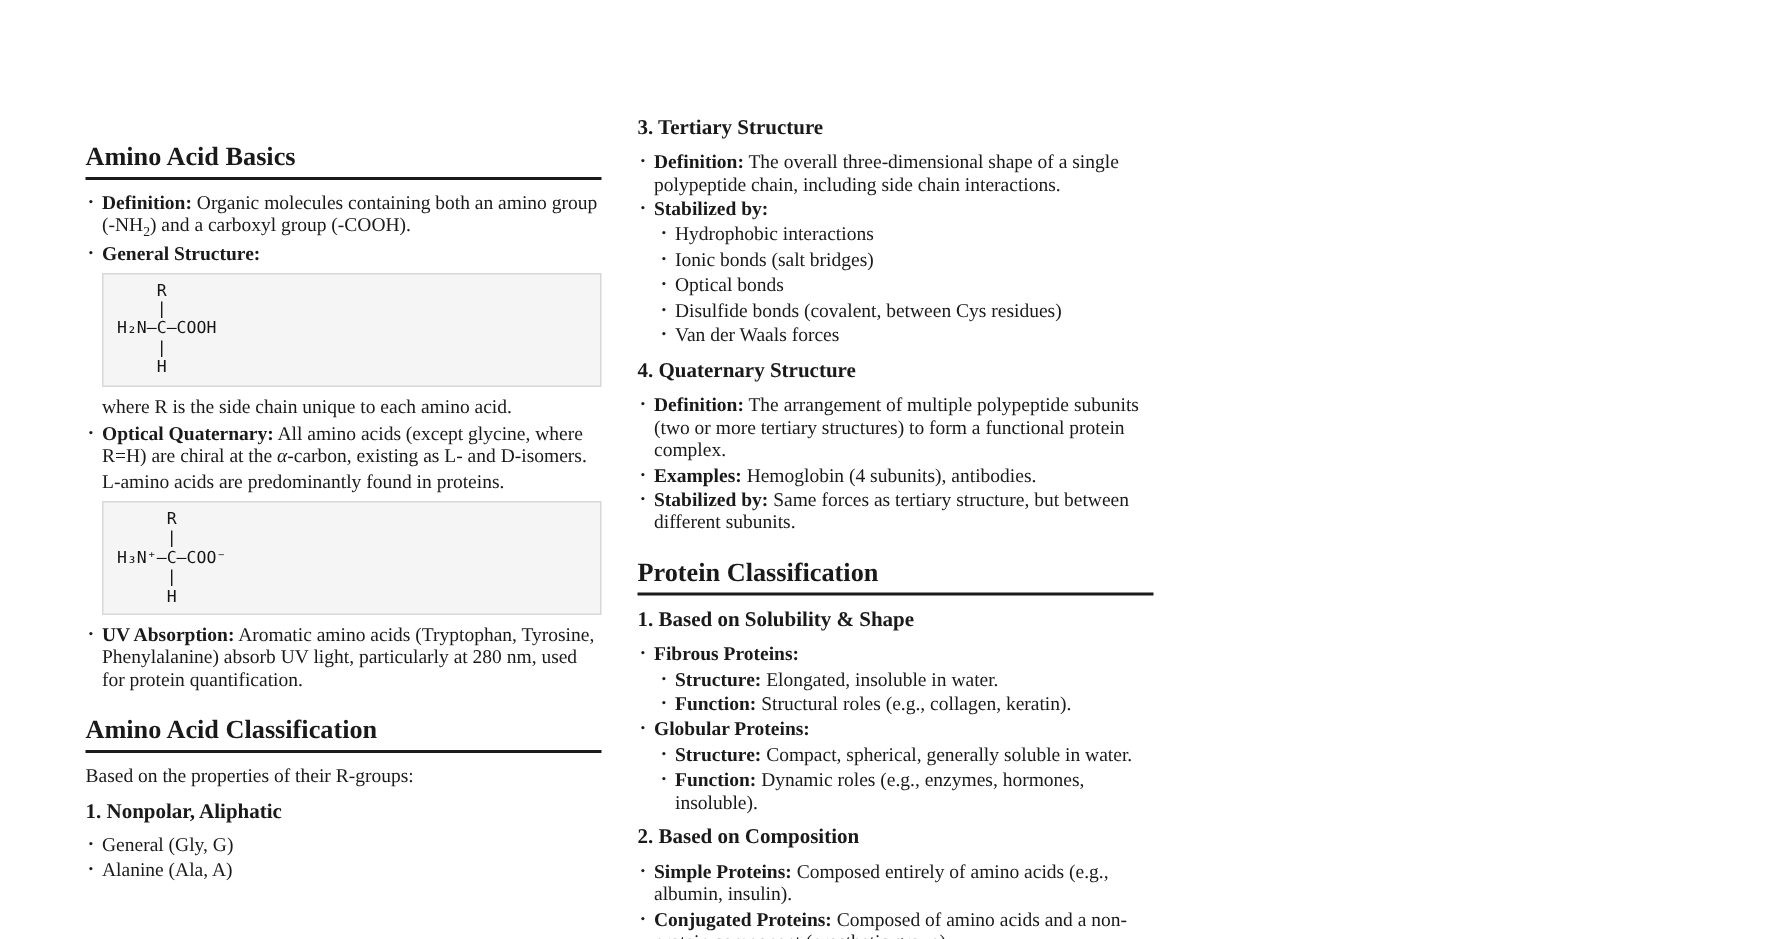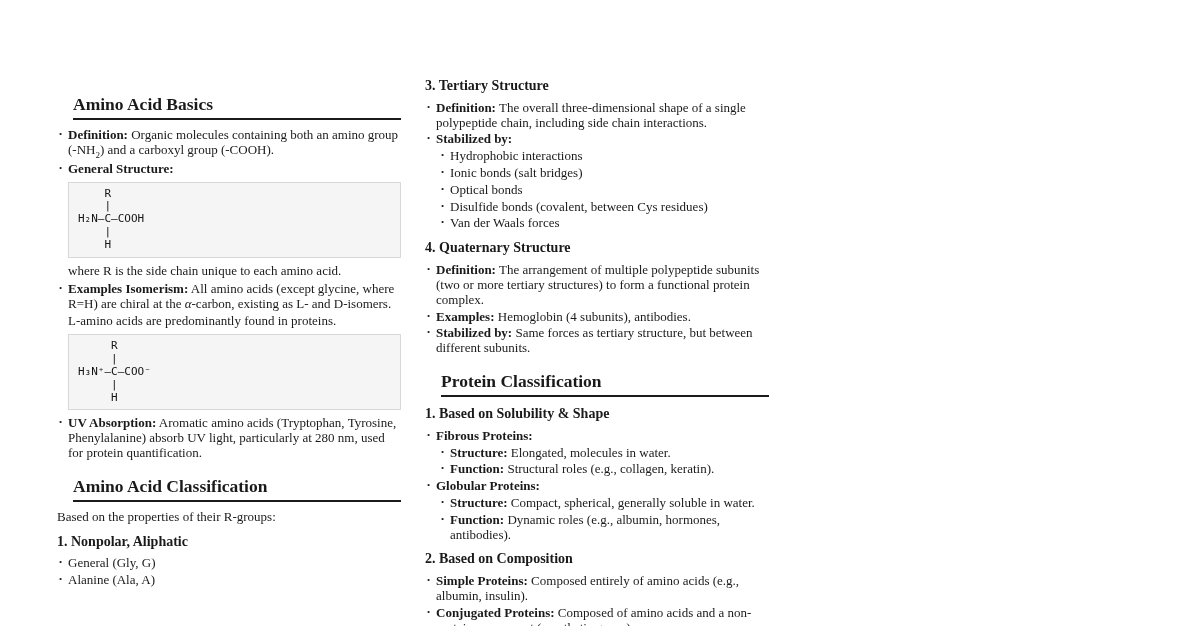--- a/index.html
+++ b/index.html
@@ -6,21 +6,21 @@
   body {
     width: 1191px; height: 626px; overflow: hidden;
     background: #ffffff; color: #1a1a1a;
     font-family: "Liberation Serif", serif;
   }
   .doc { position: absolute; left: 57px; top: 78px; width: 712px; display: flex; gap: 24px; }
   .col { flex: 0 0 344px; width: 344px; font-size: 13px; line-height: 1.14; }
 
   h2 {
     font-size: 17.5px; line-height: 1.2; font-weight: bold;
-    margin: 15px 0 8px 16px; padding-bottom: 3px;
+    margin: 15px 0 8px 0; padding-bottom: 3px;
     border-bottom: 2px solid #1b1b1b;
   }
   h3 { font-size: 14px; line-height: 1.2; font-weight: bold; margin: 9px 0 6px 0; }
   .col-right > :first-child { margin-top: 0; }
   .col-left  > :first-child { margin-top: 16px; }
 
   ul { list-style: none; margin: 0; padding: 0; }
   li { position: relative; padding-left: 11px; margin: 2px 0; }
   li::before { content: "•"; position: absolute; left: 2px; top: 1px; font-size: 9px; line-height: normal; }
   li ul { margin: 2px 0 2px 3px; }
@@ -46,21 +46,21 @@
 <div class="doc">
   <div class="col col-left">
       <h2>Amino Acid Basics</h2>
       <ul>
         <li><b>Definition:</b><span> Organic molecules containing both an amino group (-NH</span><sub>2</sub><span>) and a carboxyl group (-COOH).</span></li>
         <li><b>General Structure:</b></li>
       </ul>
       <pre><span>    R</span><span>    |</span><span>H₂N—C—COOH</span><span>    |</span><span>    H</span></pre>
       <p class="indent"><span>where R is the side chain unique to each amino acid.</span></p>
       <ul>
-        <li><b>Examples Isomerism:</b><span> All amino acids (except glycine, where R=H) are chiral at the </span><i>α</i><span>-carbon, existing as L- and D-isomers.</span><p class="li-para"><span>L-amino acids are predominantly found in proteins.</span></p></li>
+        <li><b>Optical Quaternary:</b><span> All amino acids (except glycine, where R=H) are chiral at the </span><i>α</i><span>-carbon, existing as L- and D-isomers.</span><p class="li-para"><span>L-amino acids are predominantly found in proteins.</span></p></li>
       </ul>
       <pre><span>     R</span><span>     |</span><span>H₃N⁺—C—COO⁻</span><span>     |</span><span>     H</span></pre>
       <ul>
         <li><b>UV Absorption:</b><span> Aromatic amino acids (Tryptophan, Tyrosine, Phenylalanine) absorb UV light, particularly at 280 nm, used for protein quantification.</span></li>
       </ul>
       <h2>Amino Acid Classification</h2>
       <p><span>Based on the properties of their R-groups:</span></p>
       <h3>1. Nonpolar, Aliphatic</h3>
       <ul>
         <li><span>General (Gly, G)</span></li>
@@ -82,26 +82,26 @@
       <h3>4. Quaternary Structure</h3>
       <ul>
         <li><b>Definition:</b><span> The arrangement of multiple polypeptide subunits (two or more tertiary structures) to form a functional protein complex.</span></li>
         <li><b>Examples:</b><span> Hemoglobin (4 subunits), antibodies.</span></li>
         <li><b>Stabilized by:</b><span> Same forces as tertiary structure, but between different subunits.</span></li>
       </ul>
       <h2>Protein Classification</h2>
       <h3>1. Based on Solubility &amp; Shape</h3>
       <ul>
         <li><b>Fibrous Proteins:</b><ul>
-            <li><b>Structure:</b><span> Elongated, molecules in water.</span></li>
+            <li><b>Structure:</b><span> Elongated, insoluble in water.</span></li>
             <li><b>Function:</b><span> Structural roles (e.g., collagen, keratin).</span></li>
           </ul></li>
         <li><b>Globular Proteins:</b><ul>
             <li><b>Structure:</b><span> Compact, spherical, generally soluble in water.</span></li>
-            <li><b>Function:</b><span> Dynamic roles (e.g., albumin, hormones, antibodies).</span></li>
+            <li><b>Function:</b><span> Dynamic roles (e.g., enzymes, hormones, insoluble).</span></li>
           </ul></li>
       </ul>
       <h3>2. Based on Composition</h3>
       <ul>
         <li><b>Simple Proteins:</b><span> Composed entirely of amino acids (e.g., albumin, insulin).</span></li>
         <li><b>Conjugated Proteins:</b><span> Composed of amino acids and a non-protein component (prosthetic group).</span></li>
       </ul>
     </div>
 </div>
 

